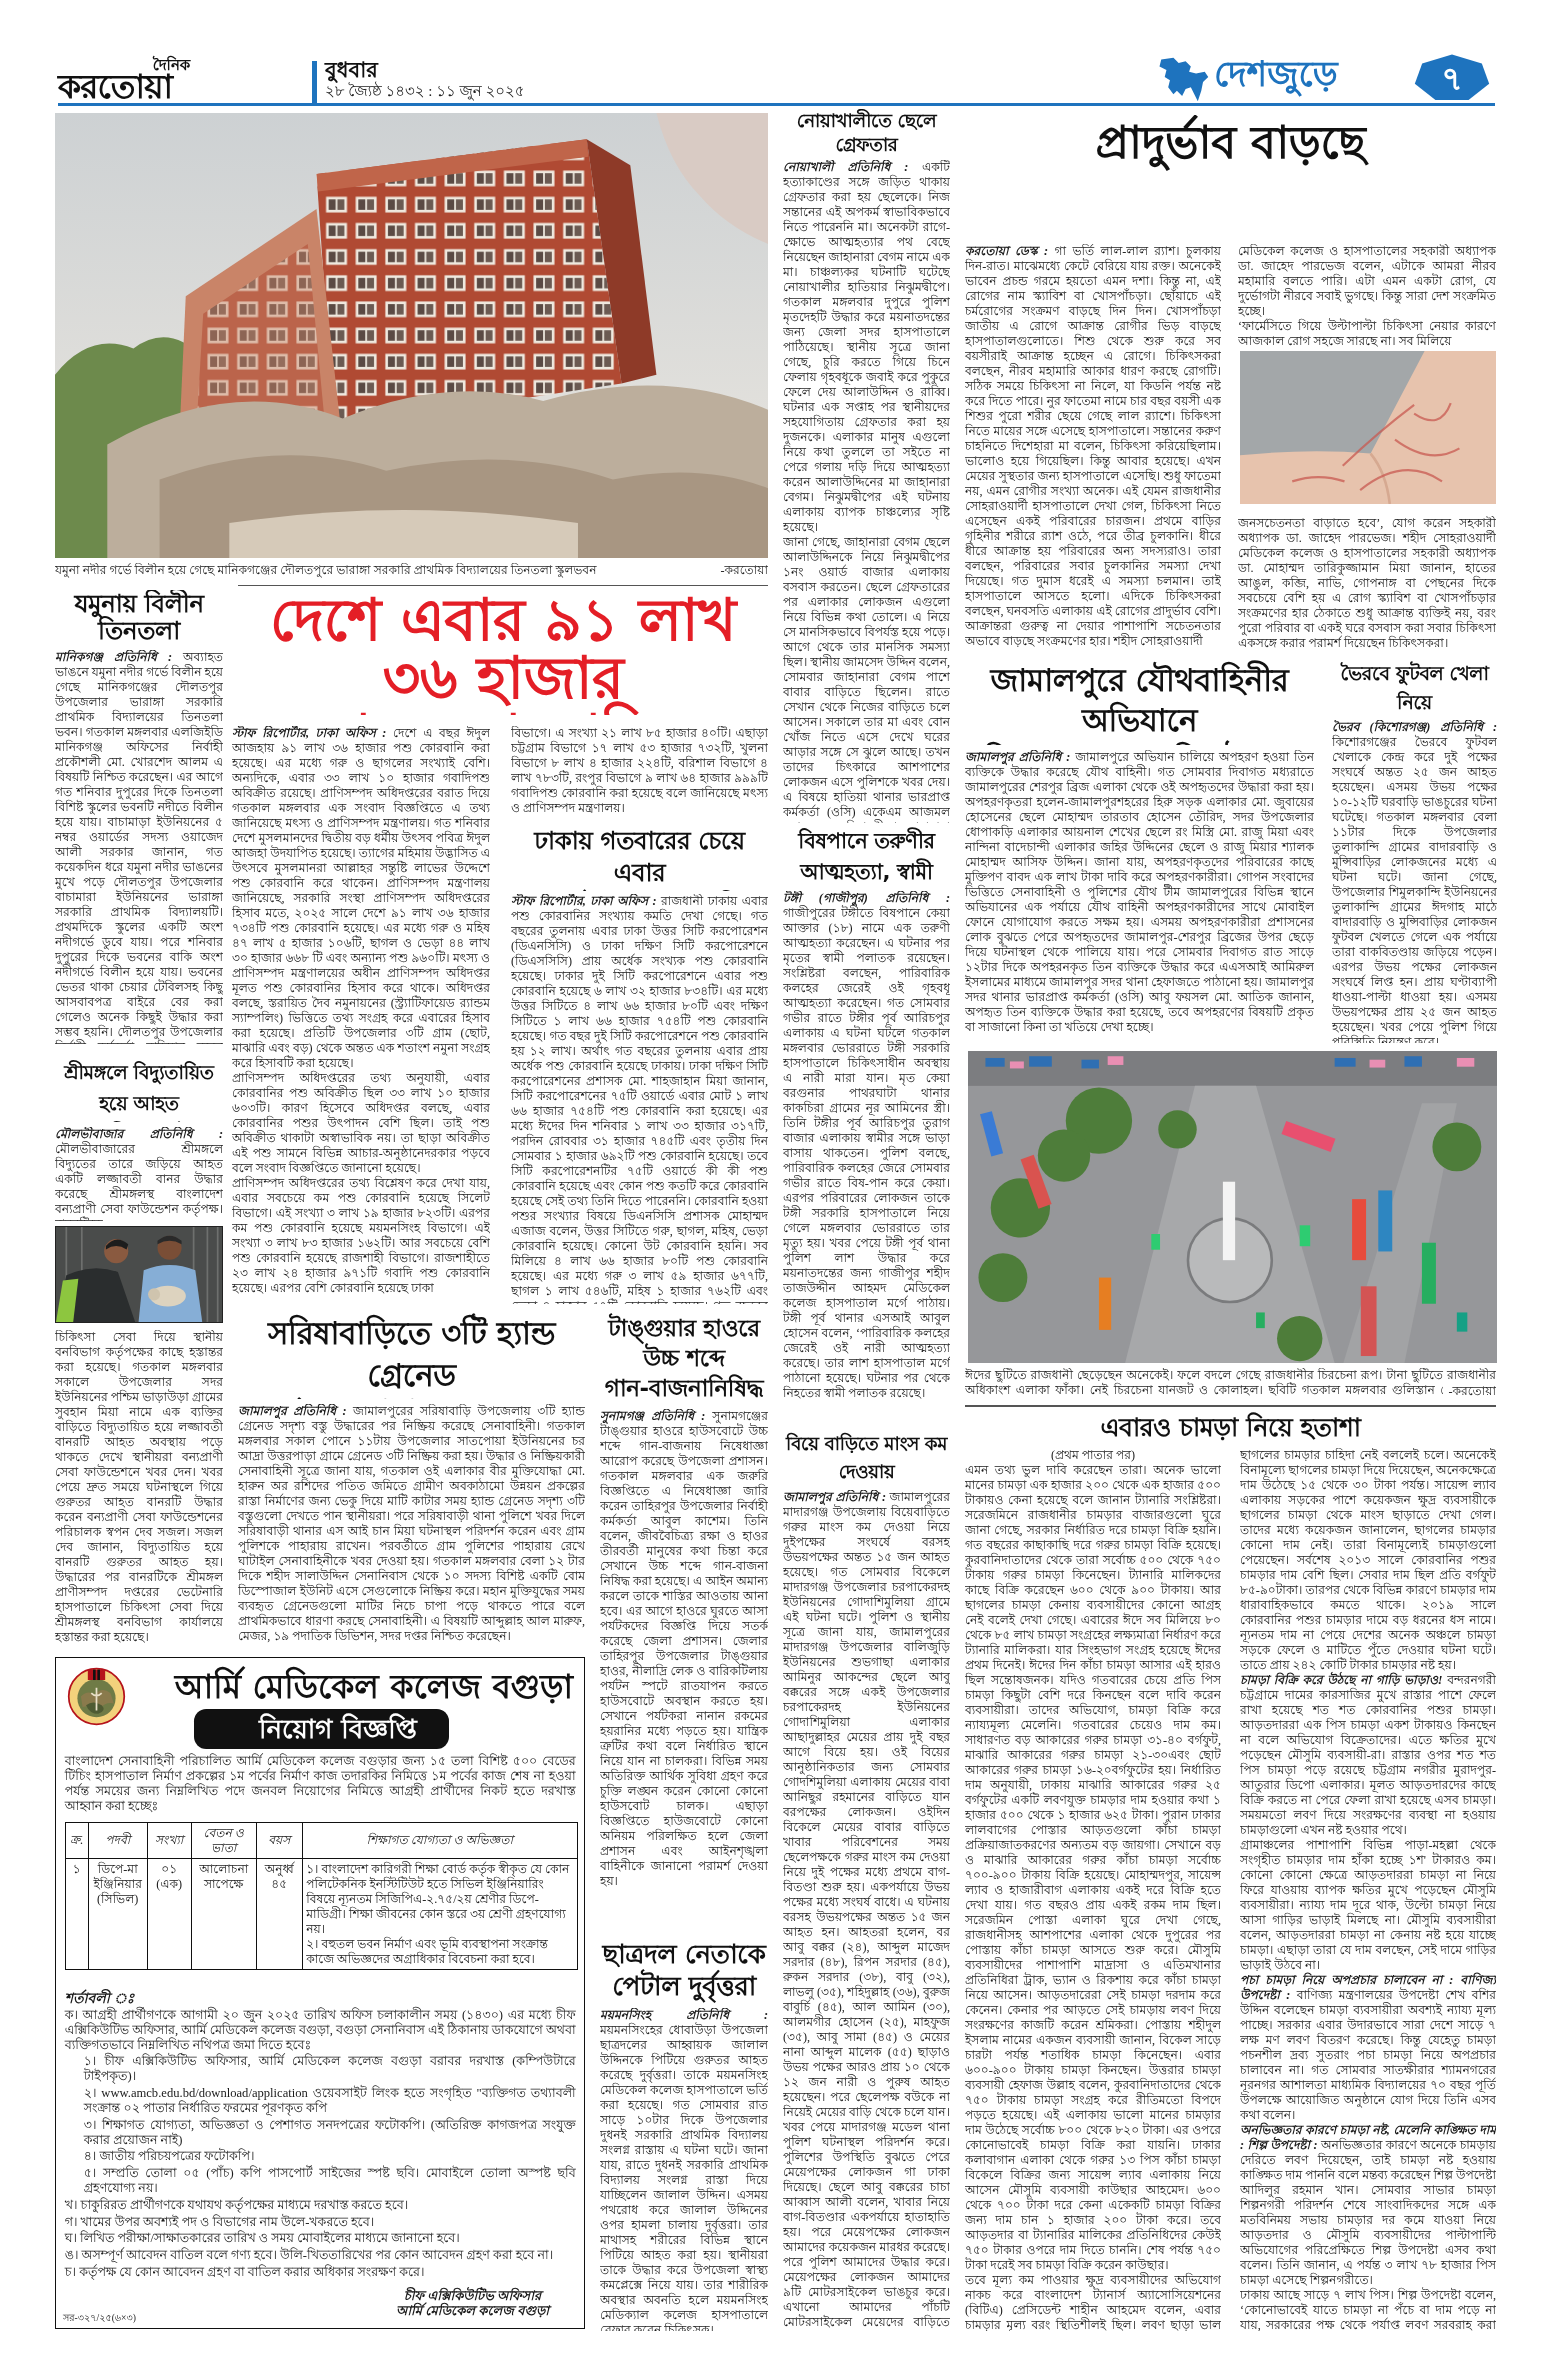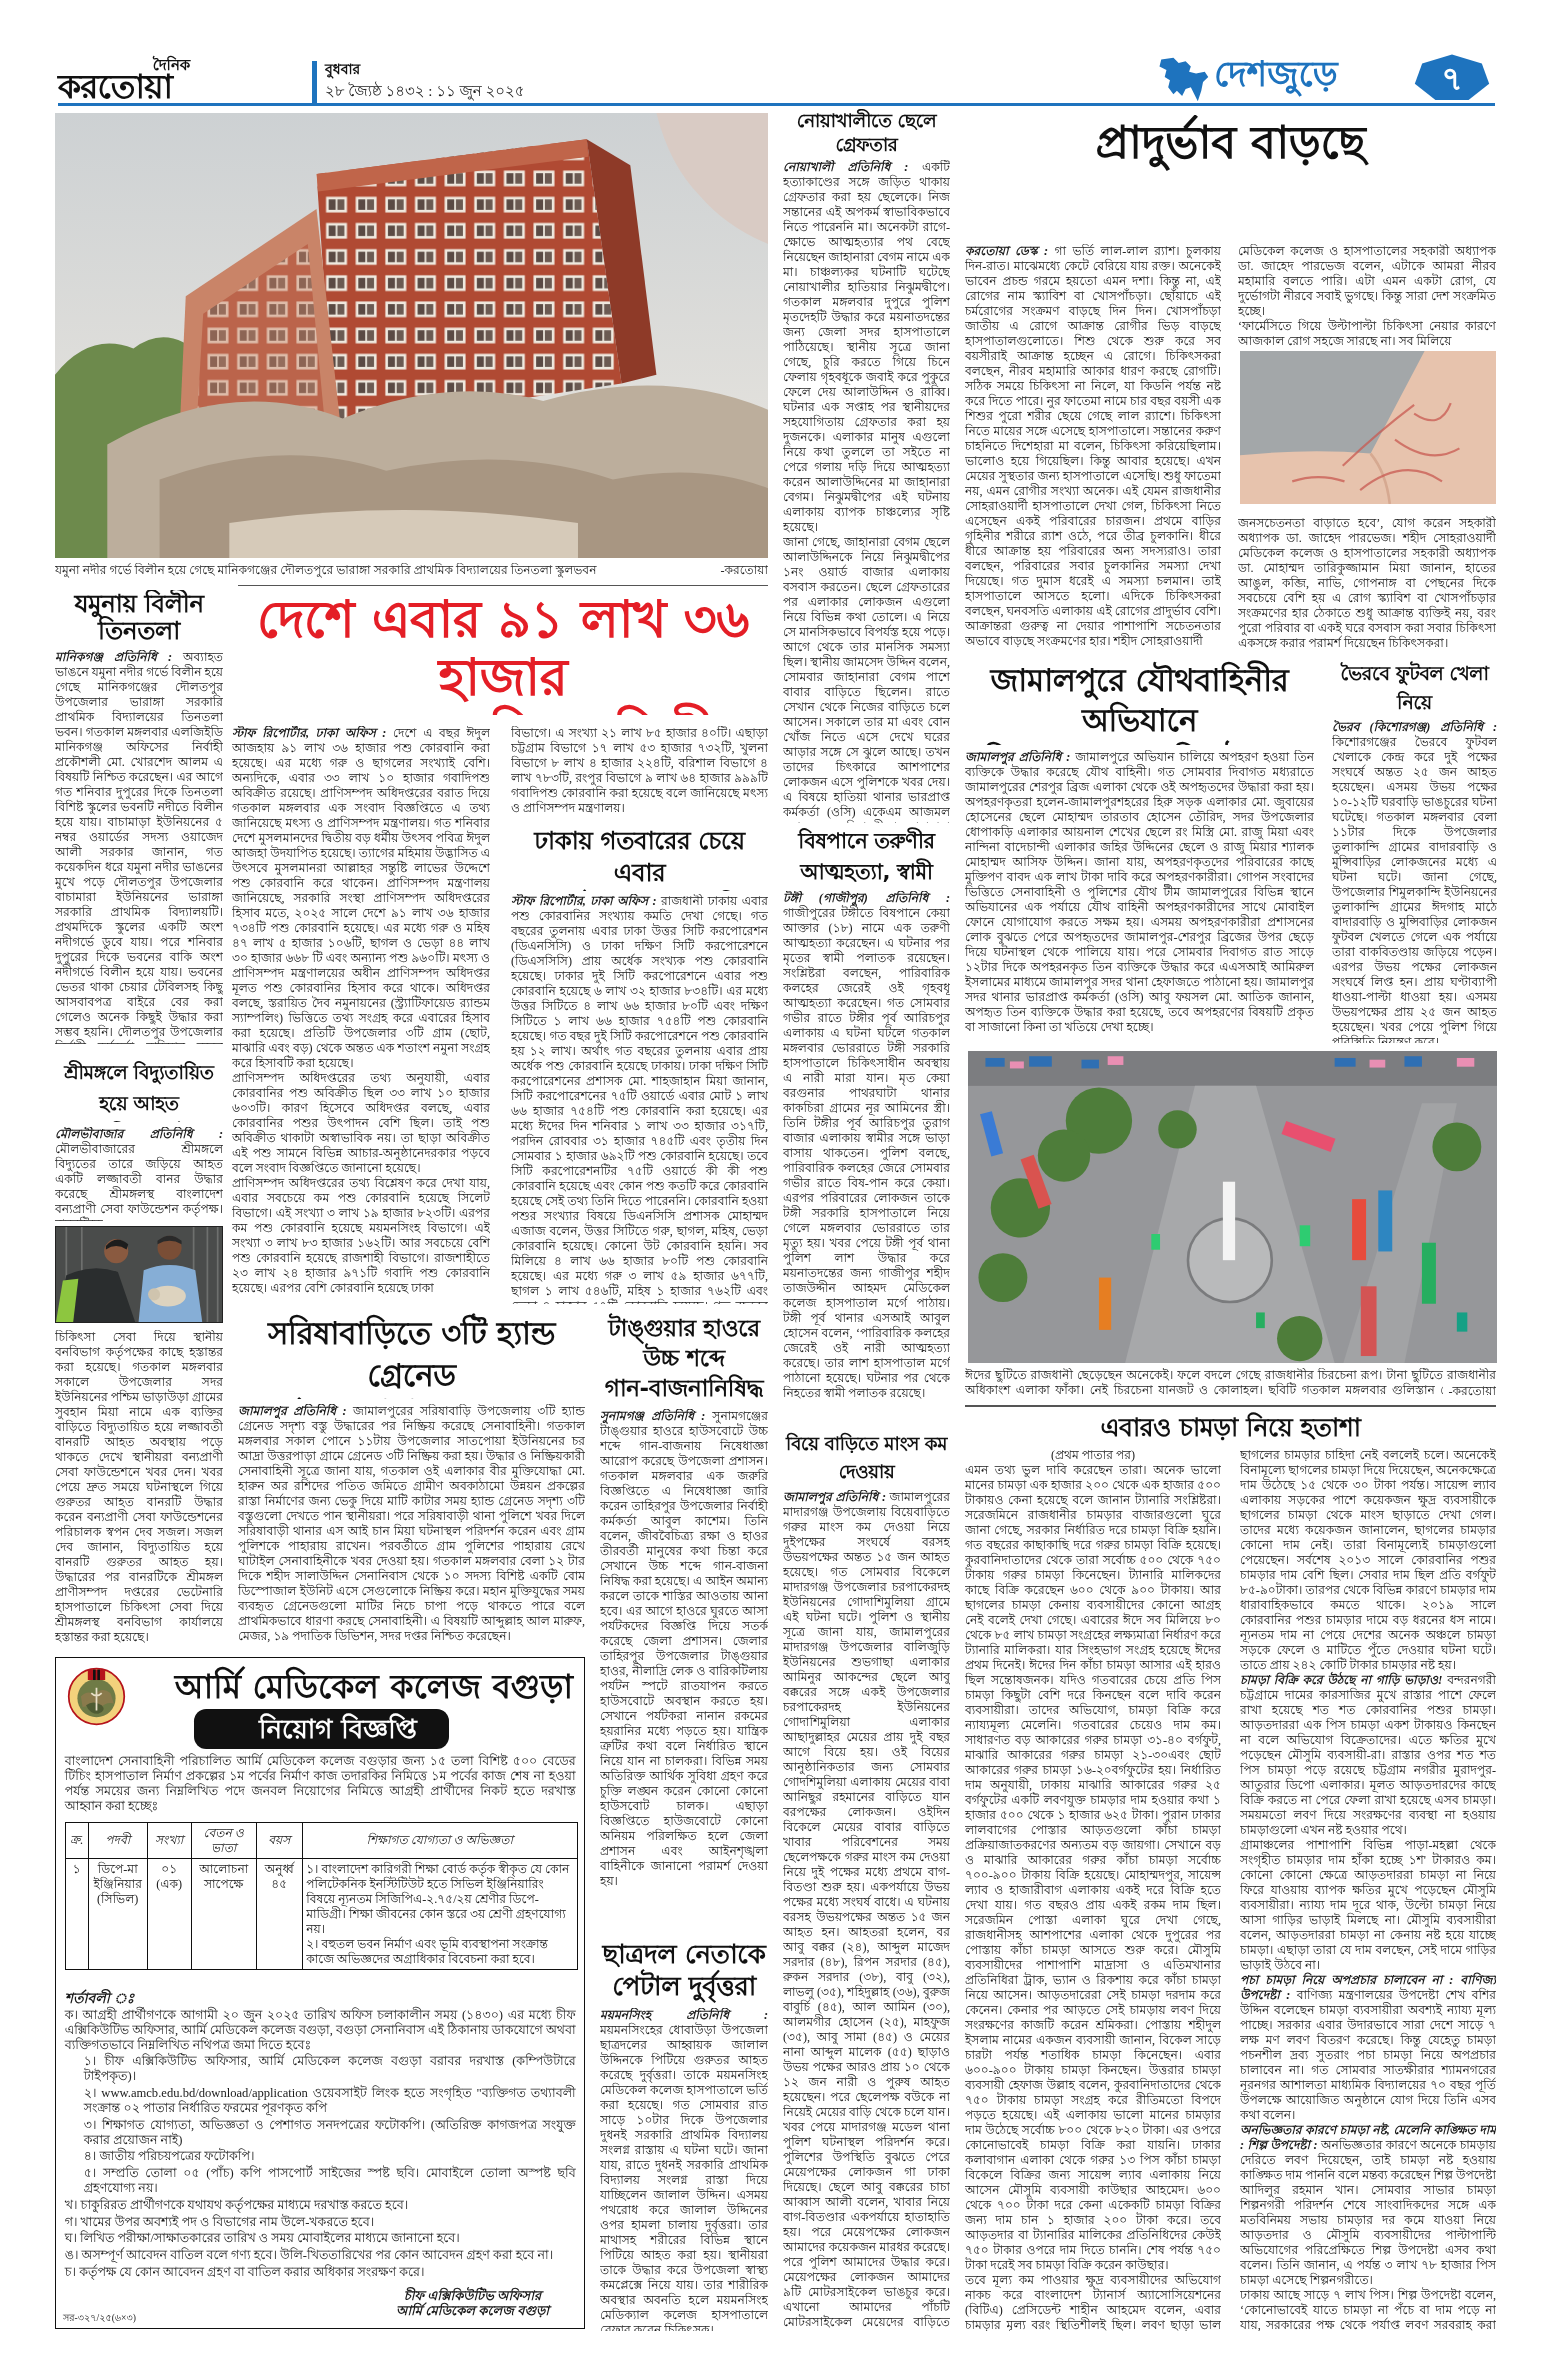--- a/index.html
+++ b/index.html
@@ -13,21 +13,21 @@
 .hl{position:absolute;font-family:"DejaVu Sans",sans-serif;font-weight:bold;text-align:center;overflow:hidden;color:#111;letter-spacing:-0.4px;}
 .hl span{display:block;}
 .lead{font-weight:bold;font-style:italic;}
 .caption{position:absolute;font-size:12.2px;line-height:15px;color:#222;overflow:hidden;}
 .credit{position:absolute;right:0;top:0;background:#fff;padding-left:5.2px;}
 .rule{position:absolute;background:#555;}
 
 .logo-small{position:absolute;left:127px;top:58px;width:89px;font-family:"DejaVu Sans",sans-serif;font-weight:bold;font-size:15px;line-height:15.7px;text-align:center;color:#111;}
 .logo-large{position:absolute;left:58px;top:70px;width:227px;font-family:"DejaVu Sans",sans-serif;font-weight:bold;font-size:33px;line-height:33px;color:#111;letter-spacing:-0.9px;}
 .m-bar{position:absolute;left:312px;top:61px;width:5.2px;height:45px;background:var(--blue);}
-.m-day{position:absolute;left:325px;top:58px;font-size:14px;line-height:24.4px;font-weight:bold;color:#111;text-align:right;}
+.m-day{position:absolute;left:325px;top:58px;font-size:21px;line-height:24.4px;font-weight:bold;color:#111;text-align:right;}
 .m-date{position:absolute;left:325px;top:83px;font-size:15px;line-height:17.4px;color:#222;}
 .m-line{position:absolute;left:58px;top:103px;width:1437px;height:2.6px;background:var(--blue);}
 .sec-name{position:absolute;left:1214px;top:54px;font-family:"DejaVu Sans",sans-serif;font-weight:bold;font-size:35px;line-height:40px;color:var(--blue);}
 .sec-num{position:absolute;left:1413px;top:54px;width:78px;height:49px;font-family:"DejaVu Sans",sans-serif;font-weight:bold;font-size:33px;line-height:49px;text-align:center;color:#fff;}
 
 .ad{position:absolute;left:55px;top:1657px;width:530px;height:672px;border:1.7px solid #111;overflow:hidden;}
 .ad-title{position:absolute;left:113px;top:8.7px;width:410px;font-family:"DejaVu Sans",sans-serif;font-weight:bold;font-size:33px;line-height:40px;text-align:center;color:#111;}
 .ad-banner{position:absolute;left:138px;top:51px;width:255px;height:40px;background:#111;border-radius:12.2px;color:#fff;font-family:"DejaVu Sans",sans-serif;font-weight:bold;font-size:26px;line-height:40px;text-align:center;padding-left:33px;}
 .ad-intro{position:absolute;left:8.7px;top:96px;width:511px;font-size:12.6px;line-height:15px;text-align:justify;}
 table.ad-table{position:absolute;left:8.7px;top:164px;width:513px;border-collapse:collapse;font-size:12.2px;line-height:15px;}
@@ -123,21 +123,21 @@
     <path d="M96,110 L102,50 Q132,38 162,50 L170,110Z" fill="#86aed6"></path>
     <circle cx="132" cy="24" r="14" fill="#7a4e36"></circle>
     <path d="M118,16 Q132,4 146,16 L146,20 Q132,12 118,20Z" fill="#2a2a2a"></path>
     <ellipse cx="130" cy="80" rx="21" ry="12" fill="#ddd3bf"></ellipse>
     <circle cx="114" cy="78" r="7" fill="#cfc4ae"></circle>
   </svg>
   <div class="col" style="left:55px;top:1330px;width:168px;height:321px;">
     <p>চিকিৎসা সেবা দিয়ে স্থানীয় বনবিভাগ কর্তৃপক্ষের কাছে হস্তান্তর করা হয়েছে। গতকাল মঙ্গলবার সকালে উপজেলার সদর ইউনিয়নের পশ্চিম ভাড়াউড়া গ্রামের সুবহান মিয়া নামে এক ব্যক্তির বাড়িতে বিদ্যুতায়িত হয়ে লজ্জাবতী বানরটি আহত অবস্থায় পড়ে থাকতে দেখে স্থানীয়রা বন্যপ্রাণী সেবা ফাউন্ডেশনে খবর দেন। খবর পেয়ে দ্রুত সময়ে ঘটনাস্থলে গিয়ে গুরুতর আহত বানরটি উদ্ধার করেন বন্যপ্রাণী সেবা ফাউন্ডেশনের পরিচালক স্বপন দেব সজল। সজল দেব জানান, বিদ্যুতায়িত হয়ে বানরটি গুরুতর আহত হয়। উদ্ধারের পর বানরটিকে শ্রীমঙ্গল প্রাণীসম্পদ দপ্তরের ভেটেনারি হাসপাতালে চিকিৎসা সেবা দিয়ে শ্রীমঙ্গলস্থ বনবিভাগ কার্যালয়ে হস্তান্তর করা হয়েছে।</p>
   </div>
 
-  <div class="hl" style="left:238px;top:591px;width:530px;height:124px;font-size:51px;line-height:58px;color:var(--red);">
+  <div class="hl" style="left:238px;top:591px;width:530px;height:124px;font-size:58px;line-height:58px;color:var(--red);">
     <span>দেশে এবার ৯১ লাখ ৩৬ হাজার</span>
     <span>পশু কোরবানি, অবিক্রীত ৩৩ লাখ</span>
   </div>
   <div class="col" style="left:232px;top:726px;width:258px;height:577px;">
     <p><span class="dl">স্টাফ রিপোর্টার, ঢাকা অফিস :</span> <span>দেশে এ বছর ঈদুল আজহায় ৯১ লাখ ৩৬ হাজার পশু কোরবানি করা হয়েছে। এর মধ্যে গরু ও ছাগলের সংখ্যাই বেশি। অন্যদিকে, এবার ৩৩ লাখ ১০ হাজার গবাদিপশু অবিক্রীত রয়েছে। প্রাণিসম্পদ অধিদপ্তরের বরাত দিয়ে গতকাল মঙ্গলবার এক সংবাদ বিজ্ঞপ্তিতে এ তথ্য জানিয়েছে মৎস্য ও প্রাণিসম্পদ মন্ত্রণালয়। গত শনিবার দেশে মুসলমানদের দ্বিতীয় বড় ধর্মীয় উৎসব পবিত্র ঈদুল আজহা উদযাপিত হয়েছে। ত্যাগের মহিমায় উদ্ভাসিত এ উৎসবে মুসলমানরা আল্লাহর সন্তুষ্টি লাভের উদ্দেশে পশু কোরবানি করে থাকেন। প্রাণিসম্পদ মন্ত্রণালয় জানিয়েছে, সরকারি সংস্থা প্রাণিসম্পদ অধিদপ্তরের হিসাব মতে, ২০২৫ সালে দেশে ৯১ লাখ ৩৬ হাজার ৭৩৪টি পশু কোরবানি হয়েছে। এর মধ্যে গরু ও মহিষ ৪৭ লাখ ৫ হাজার ১০৬টি, ছাগল ও ভেড়া ৪৪ লাখ ৩০ হাজার ৬৬৮ টি এবং অন্যান্য পশু ৯৬০টি। মৎস্য ও প্রাণিসম্পদ মন্ত্রণালয়ের অধীন প্রাণিসম্পদ অধিদপ্তর মূলত পশু কোরবানির হিসাব করে থাকে। অধিদপ্তর বলছে, স্তরায়িত দৈব নমুনায়নের (স্ট্র্যাটিফায়েড র‌্যান্ডম স্যাম্পলিং) ভিত্তিতে তথ্য সংগ্রহ করে এবারের হিসাব করা হয়েছে। প্রতিটি উপজেলার ৩টি গ্রাম (ছোট, মাঝারি এবং বড়) থেকে অন্তত এক শতাংশ নমুনা সংগ্রহ করে হিসাবটি করা হয়েছে।</span></p>
     <p>প্রাণিসম্পদ অধিদপ্তরের তথ্য অনুযায়ী, এবার কোরবানির পশু অবিক্রীত ছিল ৩৩ লাখ ১০ হাজার ৬০৩টি। কারণ হিসেবে অধিদপ্তর বলছে, এবার কোরবানির পশুর উৎপাদন বেশি ছিল। তাই পশু অবিক্রীত থাকাটা অস্বাভাবিক নয়। তা ছাড়া অবিক্রীত এই পশু সামনে বিভিন্ন আচার-অনুষ্ঠানেদরকার পড়বে বলে সংবাদ বিজ্ঞপ্তিতে জানানো হয়েছে।</p>
     <p>প্রাণিসম্পদ অধিদপ্তরের তথ্য বিশ্লেষণ করে দেখা যায়, এবার সবচেয়ে কম পশু কোরবানি হয়েছে সিলেট বিভাগে। এই সংখ্যা ৩ লাখ ১৯ হাজার ৮২৩টি। এরপর কম পশু কোরবানি হয়েছে ময়মনসিংহ বিভাগে। এই সংখ্যা ৩ লাখ ৮৩ হাজার ১৬২টি। আর সবচেয়ে বেশি পশু কোরবানি হয়েছে রাজশাহী বিভাগে। রাজশাহীতে ২৩ লাখ ২৪ হাজার ৯৭১টি গবাদি পশু কোরবানি হয়েছে। এরপর বেশি কোরবানি হয়েছে ঢাকা</p>
   </div>
   <div class="col" style="left:511px;top:726px;width:257px;height:96px;">
     <p>বিভাগে। এ সংখ্যা ২১ লাখ ৮৫ হাজার ৪০টি। এছাড়া চট্টগ্রাম বিভাগে ১৭ লাখ ৫৩ হাজার ৭৩২টি, খুলনা বিভাগে ৮ লাখ ৪ হাজার ২২৪টি, বরিশাল বিভাগে ৪ লাখ ৭৮৩টি, রংপুর বিভাগে ৯ লাখ ৬৪ হাজার ৯৯৯টি গবাদিপশু কোরবানি করা হয়েছে বলে জানিয়েছে মৎস্য ও প্রাণিসম্পদ মন্ত্রণালয়।</p>

